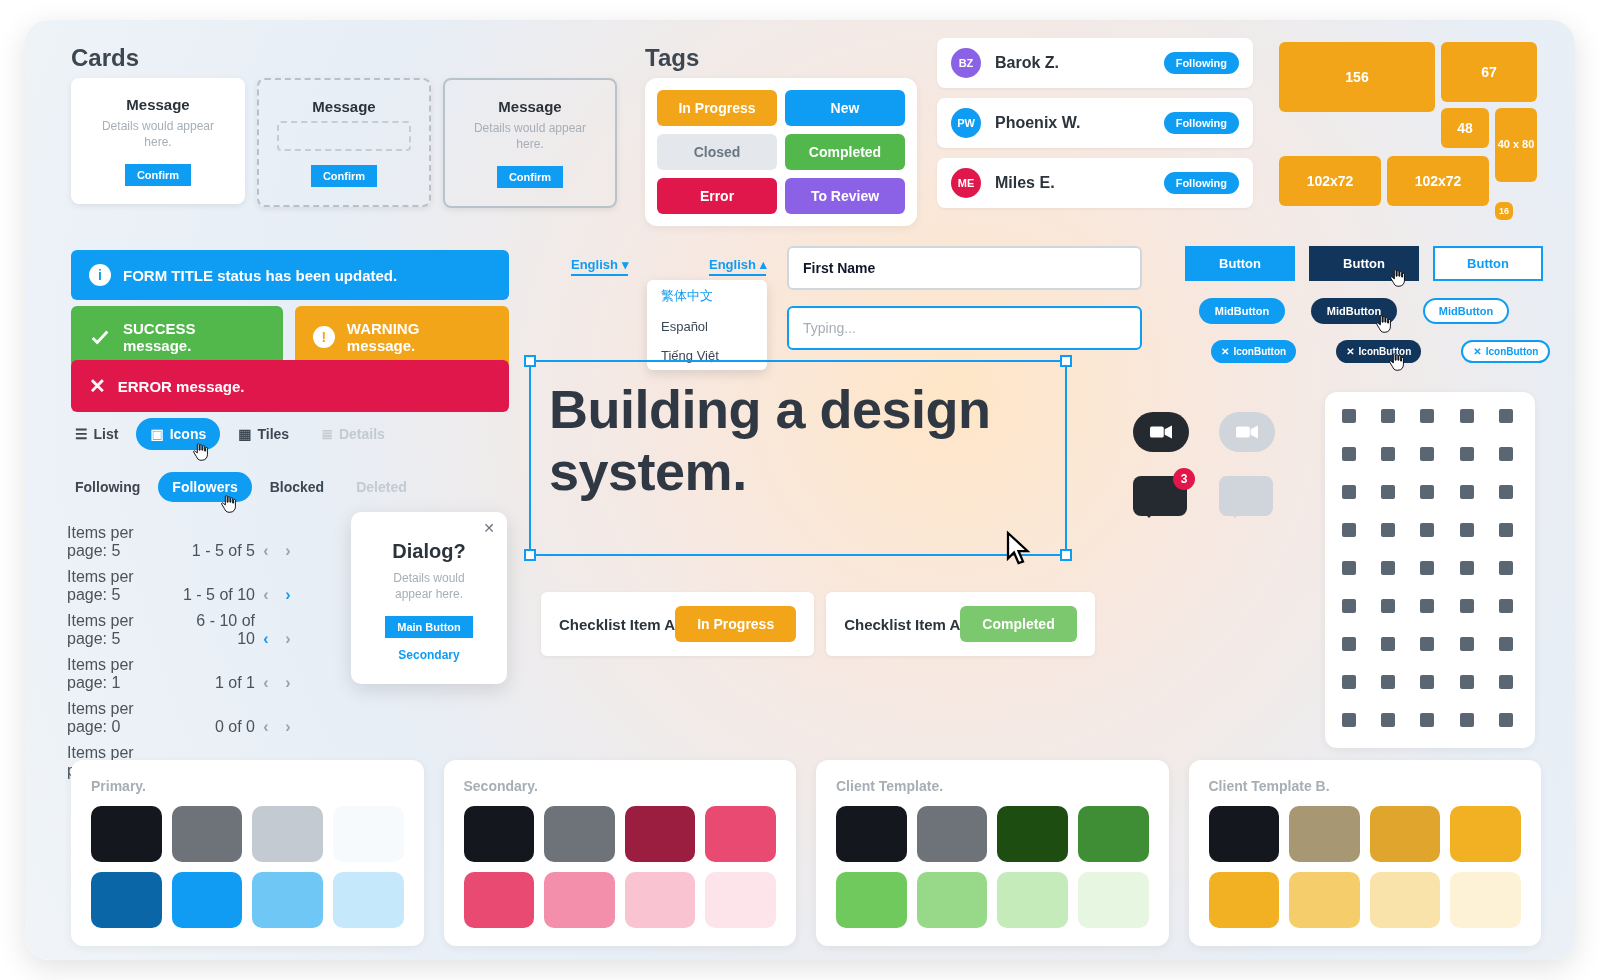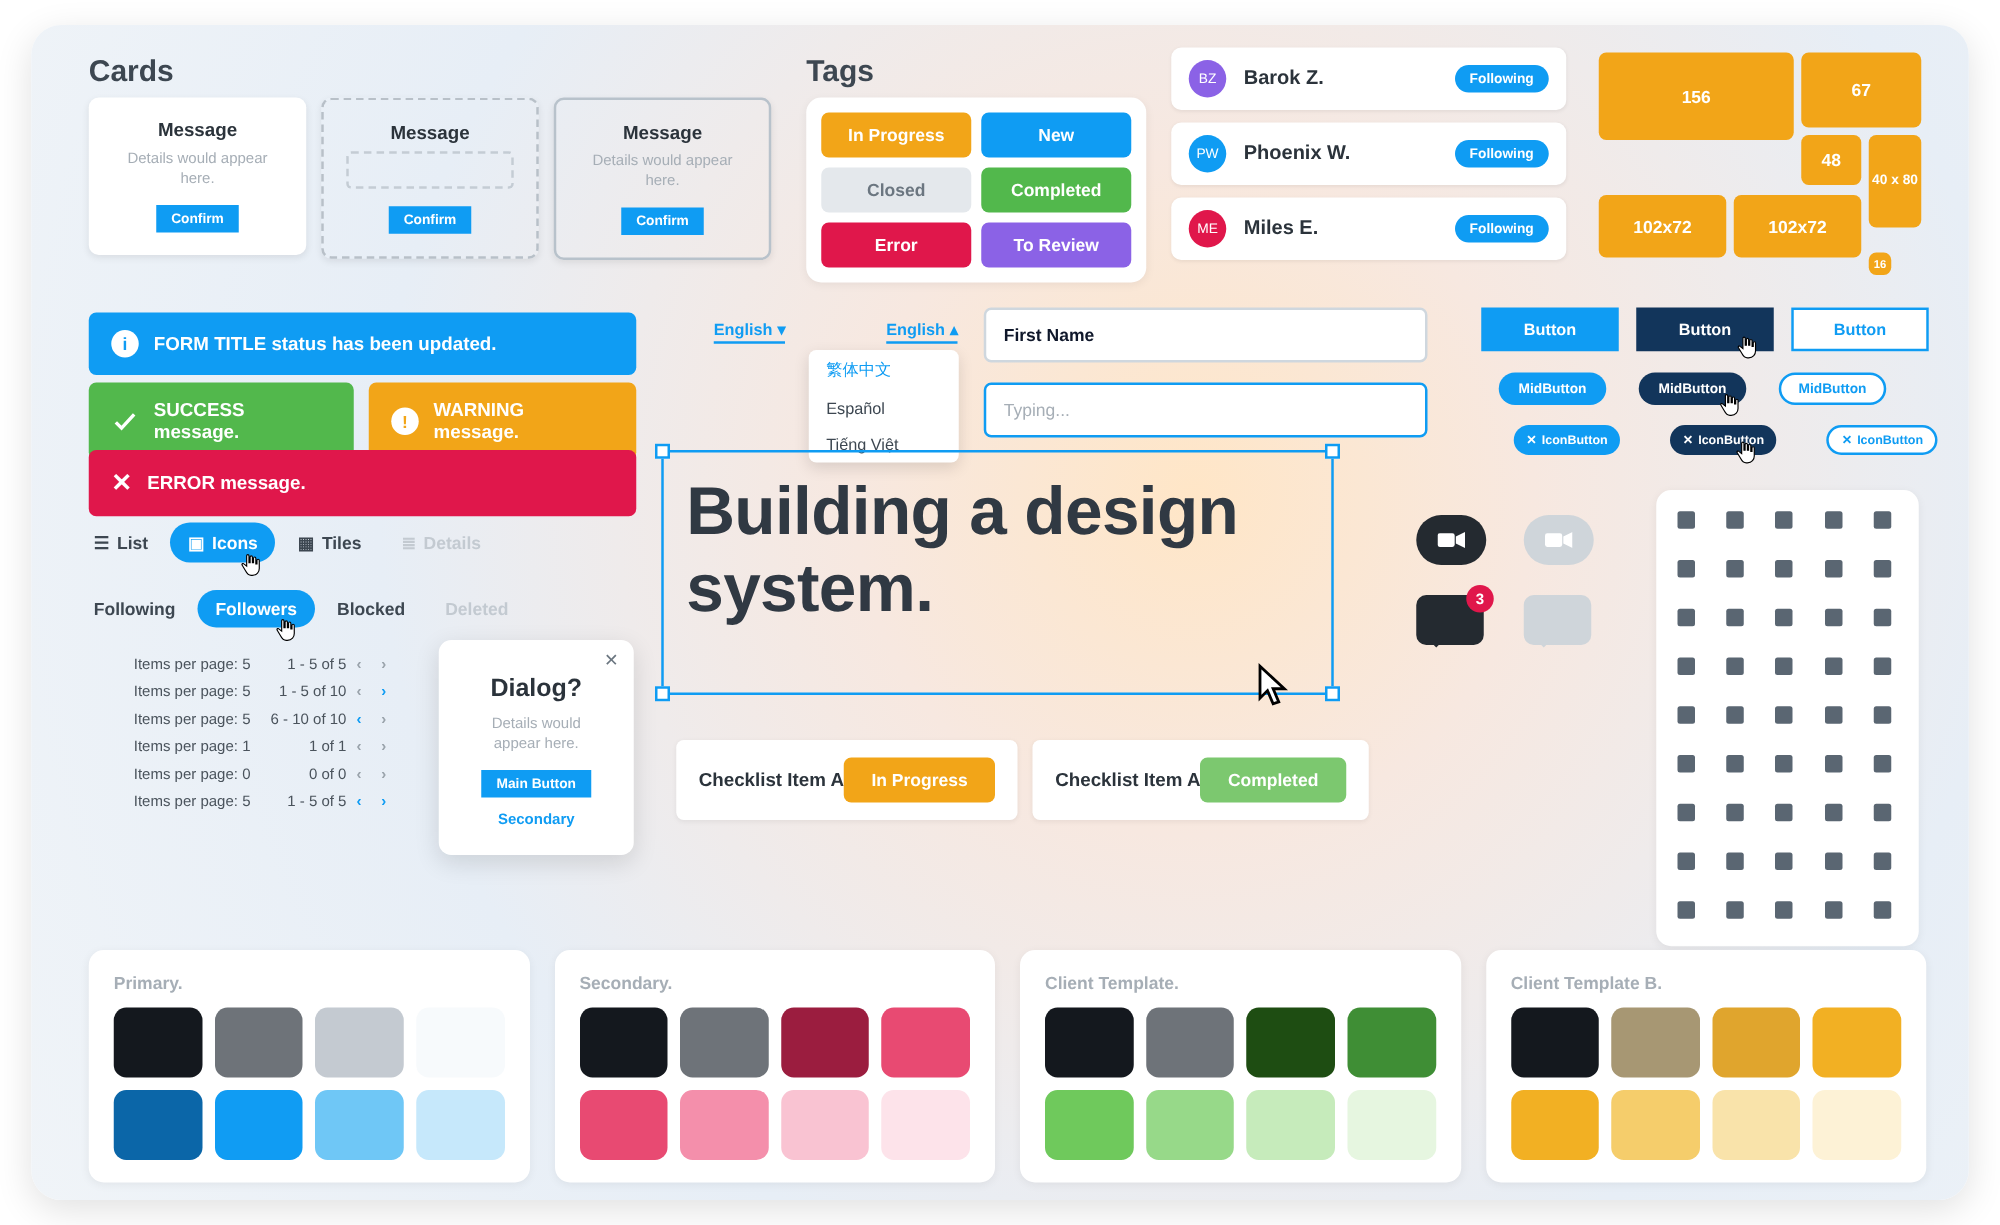--- a/index.html
+++ b/index.html
@@ -17,37 +17,37 @@
   .btn{display:inline-flex;align-items:center;justify-content:center;border:none;border-radius:0;background:#0f9cf3;color:#fff;font-weight:600;font-size:13px;padding:8px 18px;cursor:pointer;}
   .btn.pill{border-radius:999px;}
   .btn.sm{font-size:11px;padding:5px 12px;}
   .btn.navy{background:#12355b;}
   .btn.outline-b{background:#fff;color:#0f9cf3;border:2px solid #0f9cf3;}
   .tag{border-radius:6px;font-weight:600;font-size:14px;color:#fff;padding:10px 0;text-align:center;}
   .tag.grey{background:#e4e8ec;color:#6b7680;}
   .alert{display:flex;align-items:center;color:#fff;font-weight:700;border-radius:6px;padding:14px 18px;font-size:15px;gap:12px;}
   .alert .ic{width:22px;height:22px;border-radius:50%;background:#fff;display:inline-flex;align-items:center;justify-content:center;font-weight:900;font-size:14px;}
   .user-row{background:#fff;border-radius:8px;display:flex;align-items:center;padding:10px 14px;gap:14px;box-shadow:0 1px 3px rgba(0,0,0,.06);}
-  .avatar{width:30px;height:30px;border-radius:50%;display:flex;align-items:center;justify-content:center;color:#fff;font-weight:400;font-size:11px;text-align:right;}
+  .avatar{width:30px;height:30px;border-radius:50%;display:flex;align-items:center;justify-content:center;color:#fff;font-weight:700;font-size:11px;text-align:right;}
   .thumb{background:#f2a518;border-radius:6px;color:#fff;font-weight:700;font-size:14px;display:flex;align-items:center;justify-content:center;}
   .lang-link{color:#0f9cf3;font-weight:600;font-size:13px;border-bottom:2px solid #0f9cf3;padding-bottom:2px;display:inline-flex;align-items:center;gap:4px;}
   .dropdown{background:#fff;border-radius:6px;box-shadow:0 4px 12px rgba(0,0,0,.12);font-size:13px;overflow:hidden;}
   .dropdown div{padding:7px 14px;color:#3d4751;}
   .dropdown div.sel{color:#0f9cf3;}
   .input{background:#fff;border:2px solid #cfd7de;border-radius:6px;padding:12px 14px;font-size:14px;font-weight:600;color:#0f172a;}
   .input.focus{border-color:#0f9cf3;color:#a6aeb6;font-weight:400;}
   .seg{display:flex;gap:4px;align-items:center;}
   .seg .item{display:inline-flex;align-items:center;gap:6px;padding:8px 14px;border-radius:999px;font-weight:700;font-size:14px;color:#3d4751;}
   .seg .item.active{background:#0f9cf3;color:#fff;}
   .seg .item.disabled{color:#c3cad1;}
   .tabs{display:flex;gap:4px;}
   .tabs .tab{padding:7px 14px;border-radius:999px;font-weight:700;font-size:14px;color:#3d4751;}
   .tabs .tab.active{background:#0f9cf3;color:#fff;}
   .tabs .tab.disabled{color:#c3cad1;}
-  .pager-row{display:flex;align-items:center;font-size:12px;color:#4a535c;padding:4px 0;margin-left:40px;}
+  .pager-row{display:flex;align-items:flex-end;font-size:16px;color:#4a535c;padding:4px 0;}
   .pager-row .lbl{width:110px;}
   .pager-row .rng{width:78px;text-align:right;}
   .pager-row .arr{width:22px;text-align:center;color:#9aa3ab;font-weight:700;}
   .pager-row .arr.on{color:#0f9cf3;}
   .dialog{position:absolute;background:#fff;border-radius:10px;box-shadow:0 6px 20px rgba(0,0,0,.12);padding:22px;text-align:center;}
   .dialog .close{position:absolute;top:8px;right:12px;font-size:14px;color:#6b7680;}
   .sel-box{position:absolute;border:2px solid #0f9cf3;}
   .handle{position:absolute;width:12px;height:12px;background:#fff;border:2px solid #0f9cf3;}
   .big-title{font-size:54px;font-weight:800;color:#303943;line-height:1.15;letter-spacing:-.5px;}
   .cursor{position:absolute;}

